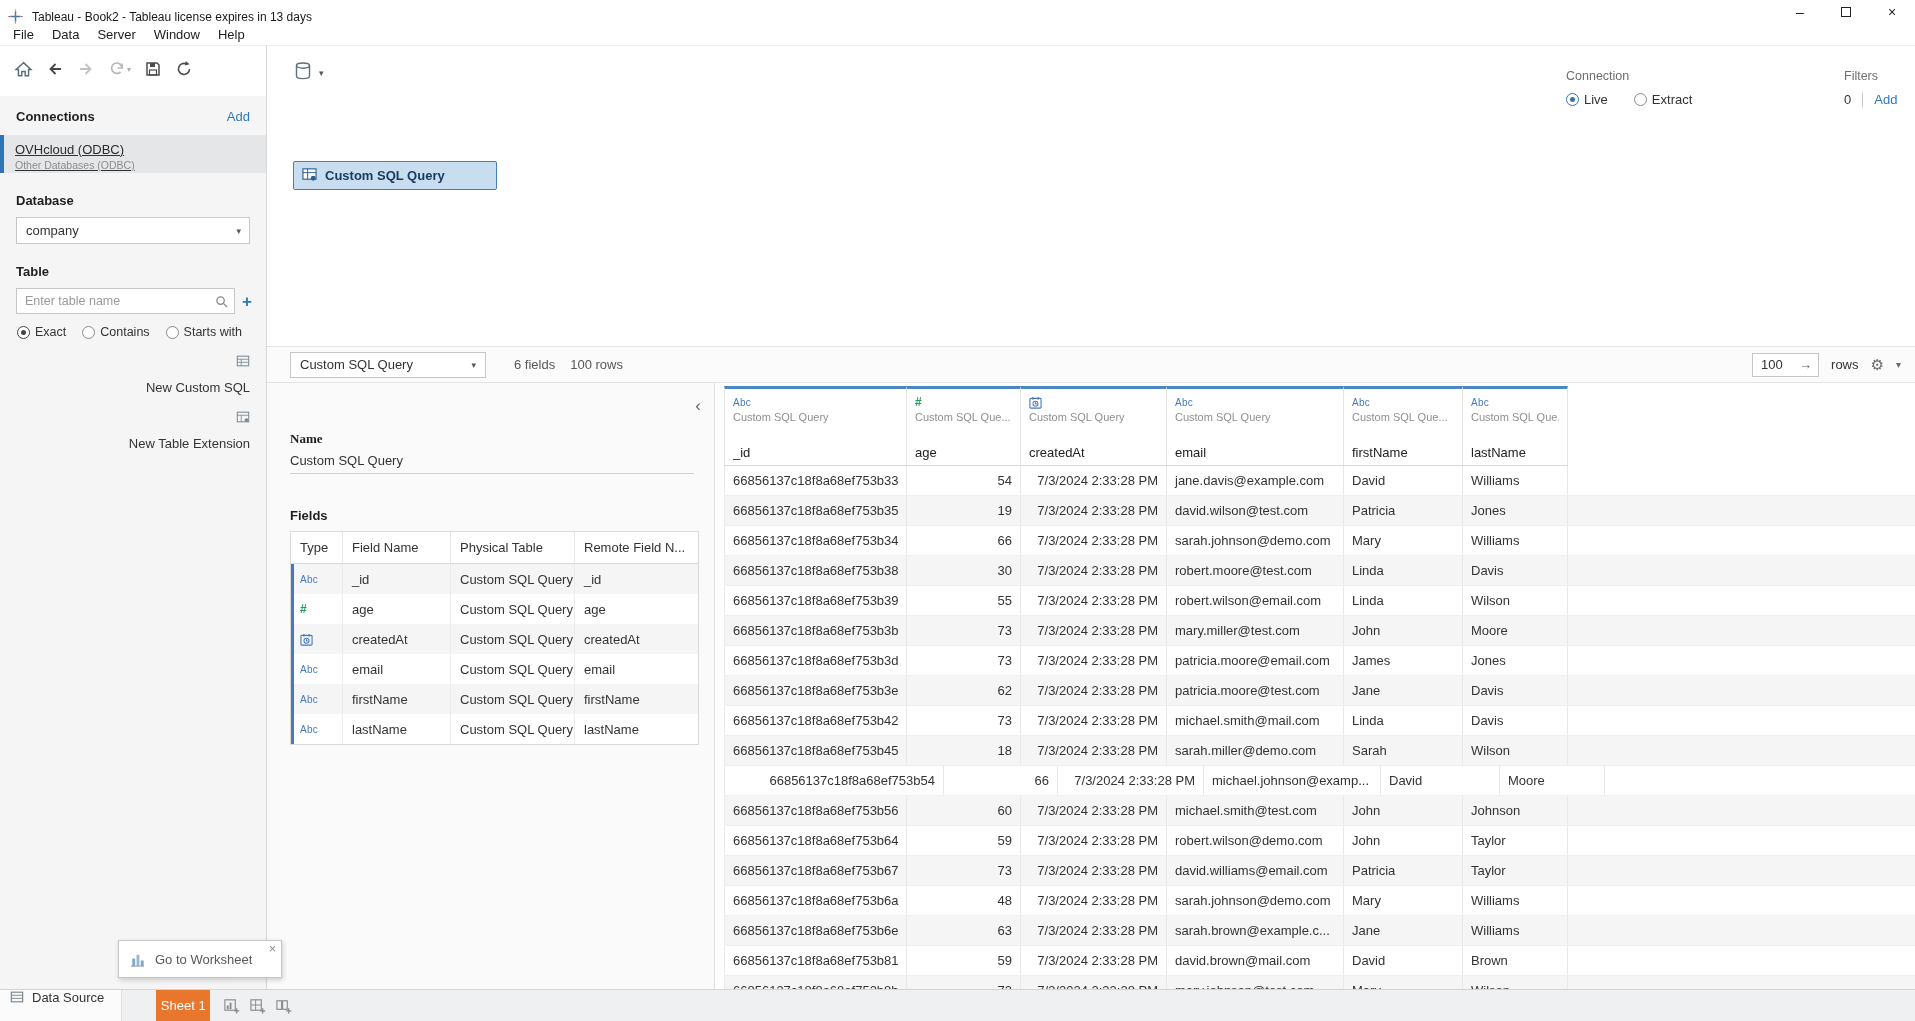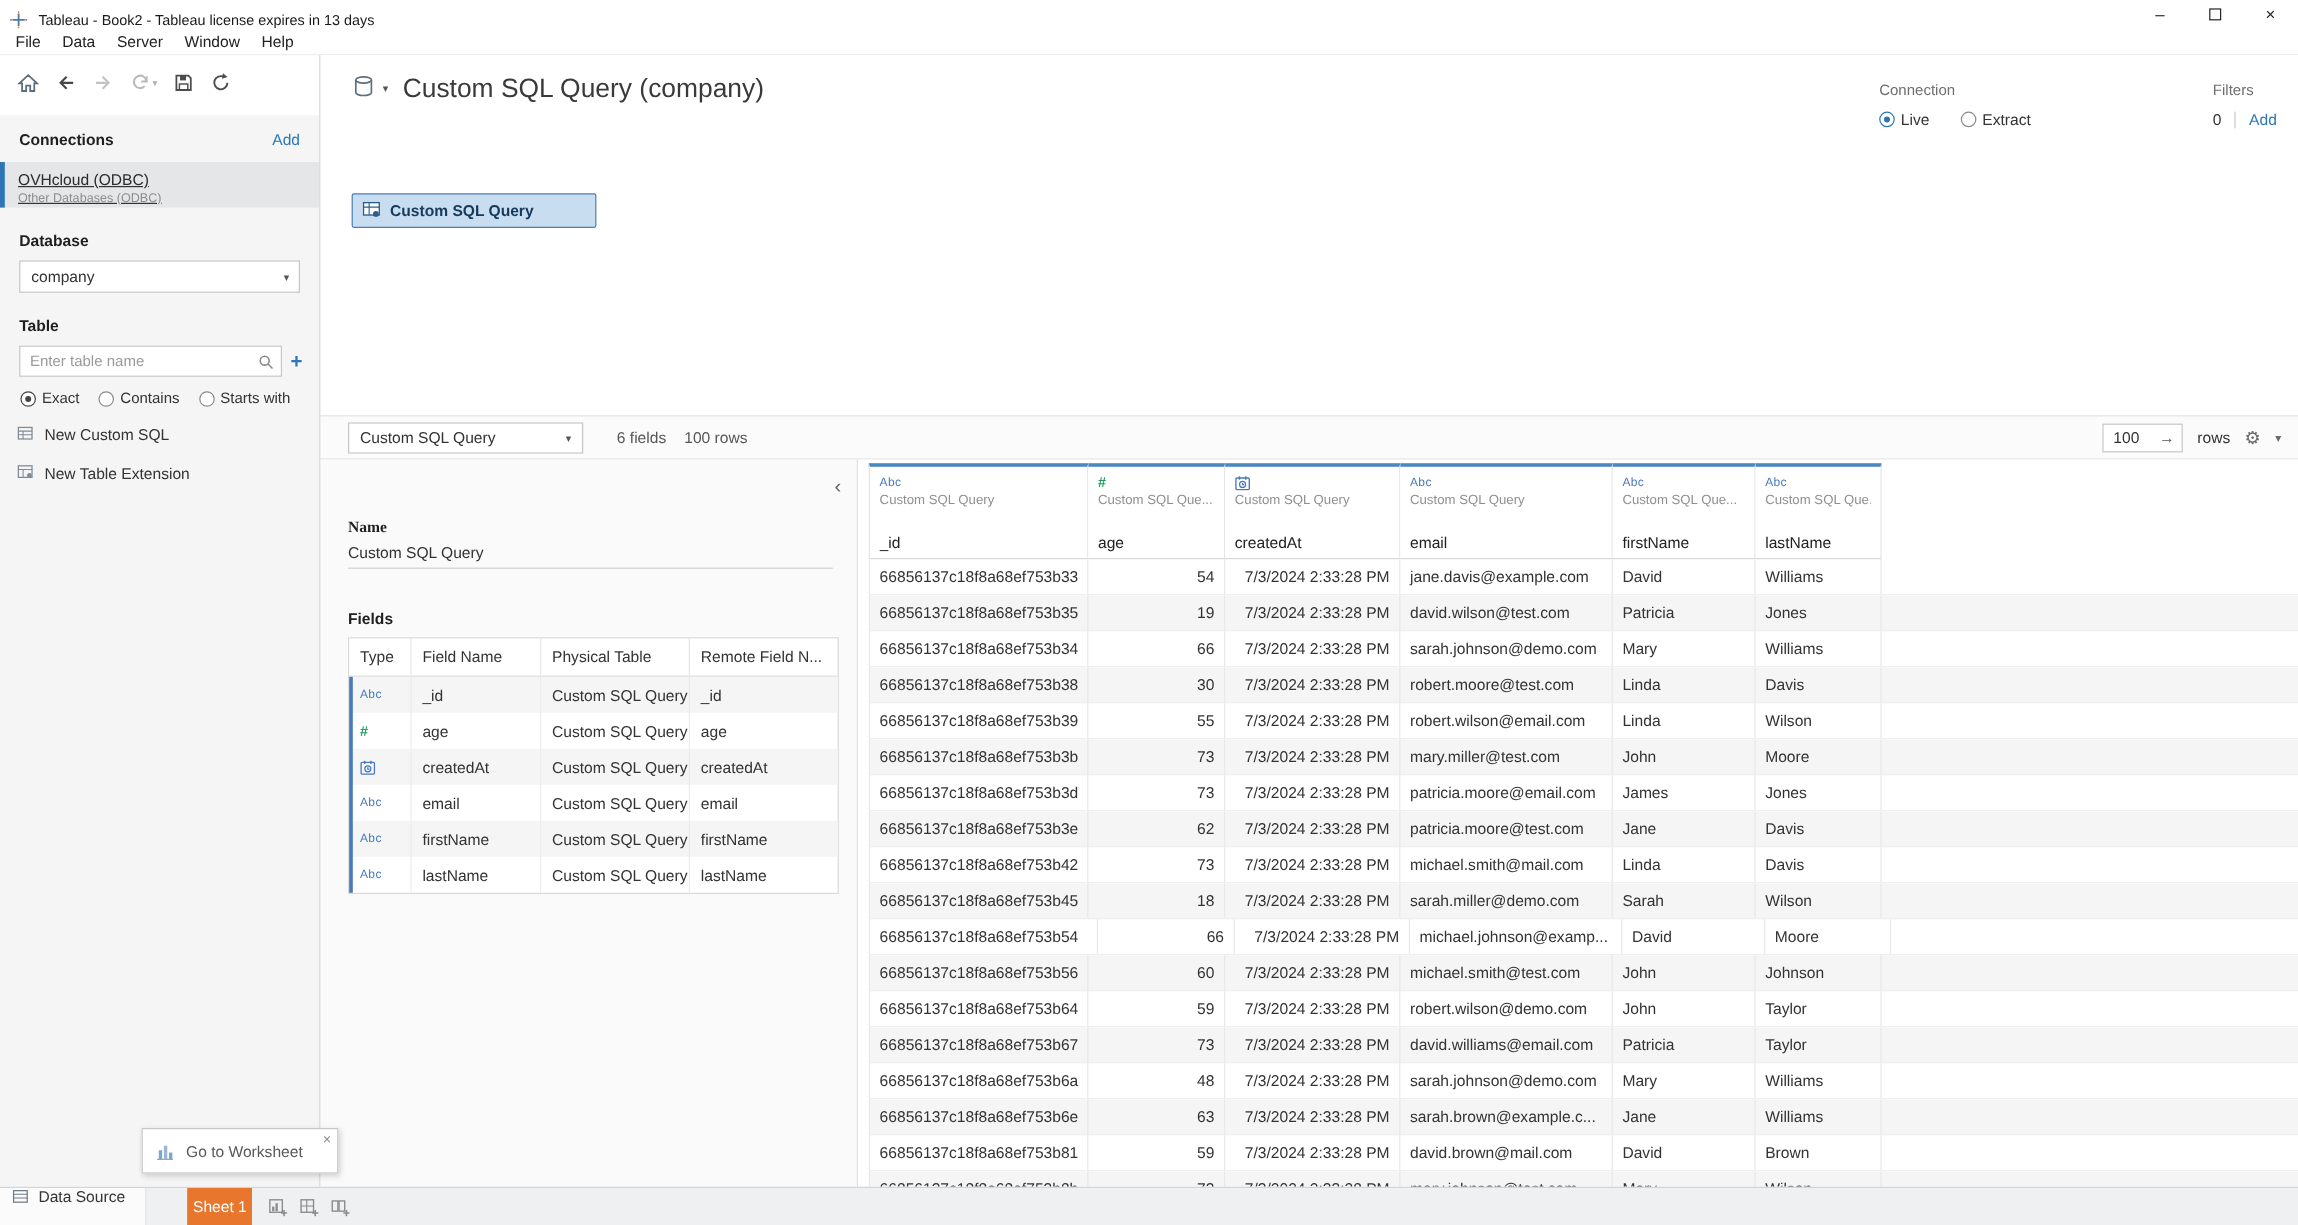--- a/index.html
+++ b/index.html
@@ -44,21 +44,21 @@
   .search-box input::placeholder { color:#9a9a9a; }
   .search-ic { position:absolute; right:6px; display:flex; }
   .plus-btn { font-size:17px; font-weight:700; color:#2e79b5; line-height:1; }
   .match-row { display:flex; gap:16px; padding:11px 16px 0 17px; font-size:12.5px; color:#333; align-items:center; }
   .radio-opt { display:flex; align-items:center; gap:5px; }
   .radio { width:13px; height:13px; border:1px solid #8b8b8b; border-radius:50%; display:inline-block; position:relative; background:#fff; flex:none; }
   .radio.sel { border-color:#444; }
   .radio.sel::after { content:''; position:absolute; left:3px; top:3px; width:5px; height:5px; border-radius:50%; background:#444; }
   .radio.blue.sel { border-color:#2f75b5; }
   .radio.blue.sel::after { background:#2f75b5; }
-  .sb-action { display:flex; align-items:center; gap:9px; padding:15px 16px 0 14px; font-size:13px; color:#333; }
+  .sb-action { display:flex; align-items:flex-end; gap:9px; padding:15px 16px 0 26px; font-size:13px; color:#333;flex-direction:column; }
 
   
   .canvas { position:absolute; left:267px; top:46px; right:0; height:300px; background:#fff; }
   .ds-title-row { position:absolute; left:26px; top:15px; display:flex; align-items:center; gap:6px; }
   .ds-title { font-size:22px; color:#3a3a3a; margin-left:6px; }
   .connection { position:absolute; left:1299px; top:20px; }
   .small-label { font-size:12.5px; color:#6e6e6e; }
   .conn-opts { display:flex; gap:26px; margin-top:8px; }
   .conn-opts .radio-opt { font-size:13px; color:#333; }
   .filters { position:absolute; left:1577px; top:20px; }
@@ -276,21 +276,20 @@
 
   <div class="canvas">
     <div class="ds-title-row">
       <span>
         <svg viewBox="0 0 20 20" width="20" height="20">
             <ellipse cx="10" cy="4.6" rx="6.5" ry="2.6" fill="none" stroke="#5f6f7d" stroke-width="1.4"></ellipse>
             <path d="M3.5 4.6 V15 a6.5 2.6 0 0 0 13 0 V4.6" fill="none" stroke="#5f6f7d" stroke-width="1.4"></path>
           </svg>
       </span>
       <span class="caret" style="font-size:9px;color:#555">▾</span>
-      <span class="ds-title">Custom SQL Query (company)</span>
     </div>
     <div class="connection">
       <span class="small-label">Connection</span>
       <div class="conn-opts">
         <span class="radio-opt">
             <span class="radio blue sel"></span>
             <span>Live</span>
           </span>
         <span class="radio-opt">
             <span class="radio"></span>
@@ -547,21 +546,21 @@
         <div class="grow">
           <div class="gcell a-left" style="width: 183px;">66856137c18f8a68ef753b45</div>
           <div class="gcell a-right" style="width: 114px;">18</div>
           <div class="gcell a-right" style="width: 146px;">7/3/2024 2:33:28 PM</div>
           <div class="gcell a-left" style="width: 177px;">sarah.miller@demo.com</div>
           <div class="gcell a-left" style="width: 119px;">Sarah</div>
           <div class="gcell a-left" style="width: 105px;">Wilson</div>
           <div class="gfill"></div>
         </div>
         <div class="grow">
-          <div class="gcell a-left" style="width: 191px;">66856137c18f8a68ef753b54</div>
+          <div class="gcell a-left" style="width: 220px; text-align: right;">66856137c18f8a68ef753b54</div>
           <div class="gcell a-right" style="width: 114px;">66</div>
           <div class="gcell a-right" style="width: 146px;">7/3/2024 2:33:28 PM</div>
           <div class="gcell a-left" style="width: 177px;">michael.johnson@examp...</div>
           <div class="gcell a-left" style="width: 119px;">David</div>
           <div class="gcell a-left" style="width: 105px;">Moore</div>
           <div class="gfill"></div>
         </div>
         <div class="grow">
           <div class="gcell a-left" style="width: 183px;">66856137c18f8a68ef753b56</div>
           <div class="gcell a-right" style="width: 114px;">60</div>

